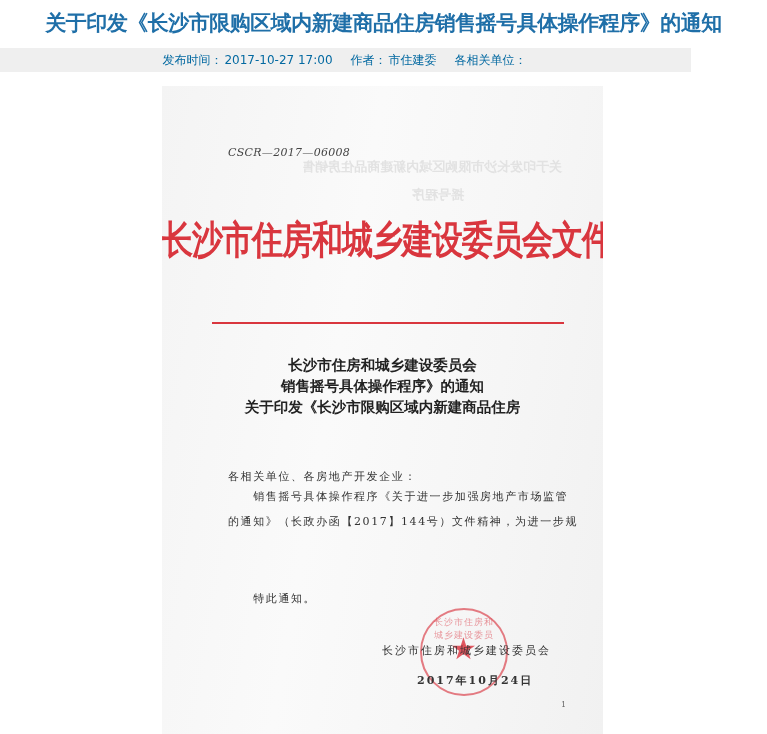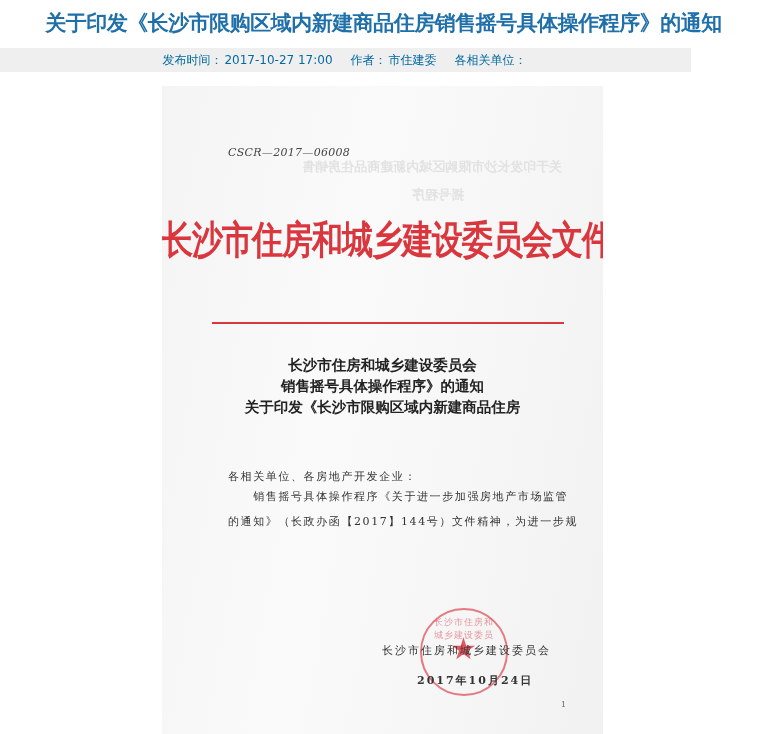--- a/index.html
+++ b/index.html
@@ -123,20 +123,21 @@
     <div>关于印发《长沙市限购区域内新建商品住房</div>
   </div>
 
   <div class="body-text" style="top:370px; left:66px;margin-top:8px;">各相关单位、各房地产开发企业：</div>
 
   <div class="body-text" style="top:398px; left:66px;">
     <div>　　销售摇号具体操作程序《关于进一步加强房地产市场监管</div>
     <div>的通知》（长政办函【2017】144号）文件精神，为进一步规</div>
   </div>
 
+  <div class="body-text" style="top:500px; left:66px;">　　特此通知。</div>
 
   <div class="seal">
     <div class="seal-text">长沙市住房和城乡建设委员会</div>
     <div class="seal-star">★</div>
   </div>
 
   <div class="sign" style="left:220px; top:557px;">长沙市住房和城乡建设委员会</div>
   <div class="sign" style="left:255px; top:587px;font-weight:bold;">2017年10月24日</div>
 
   <div class="page-mark">1</div>

